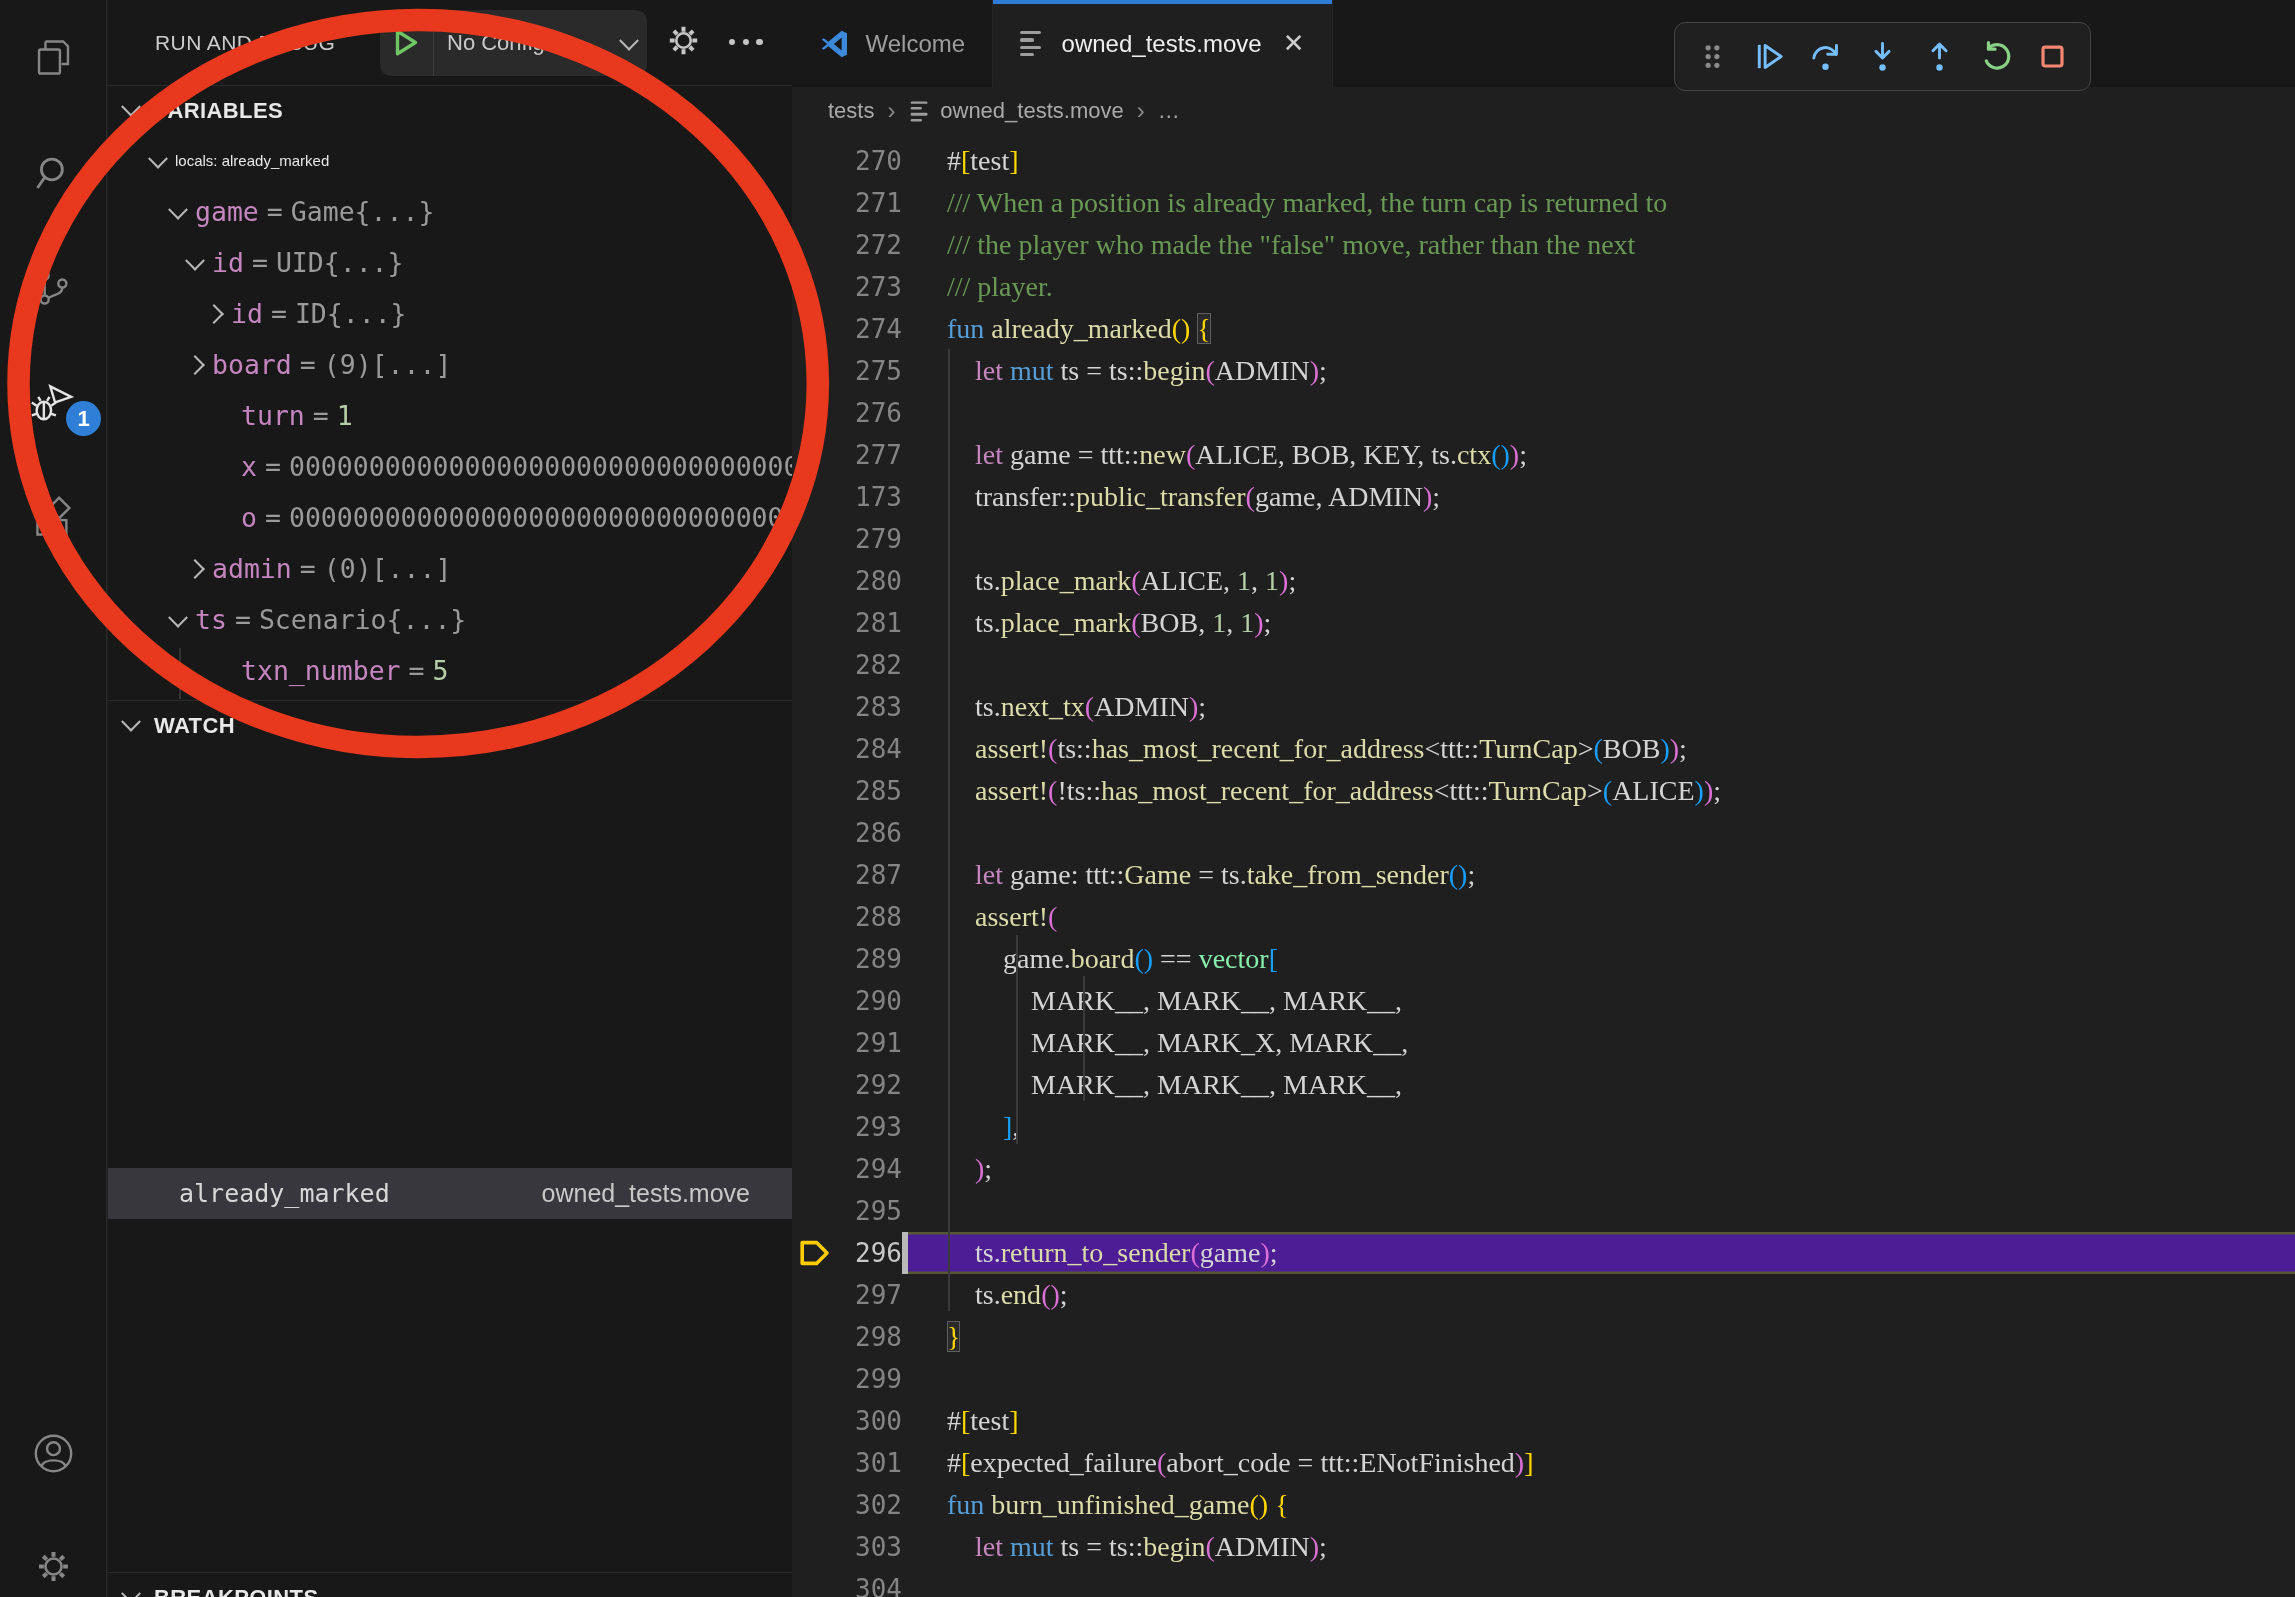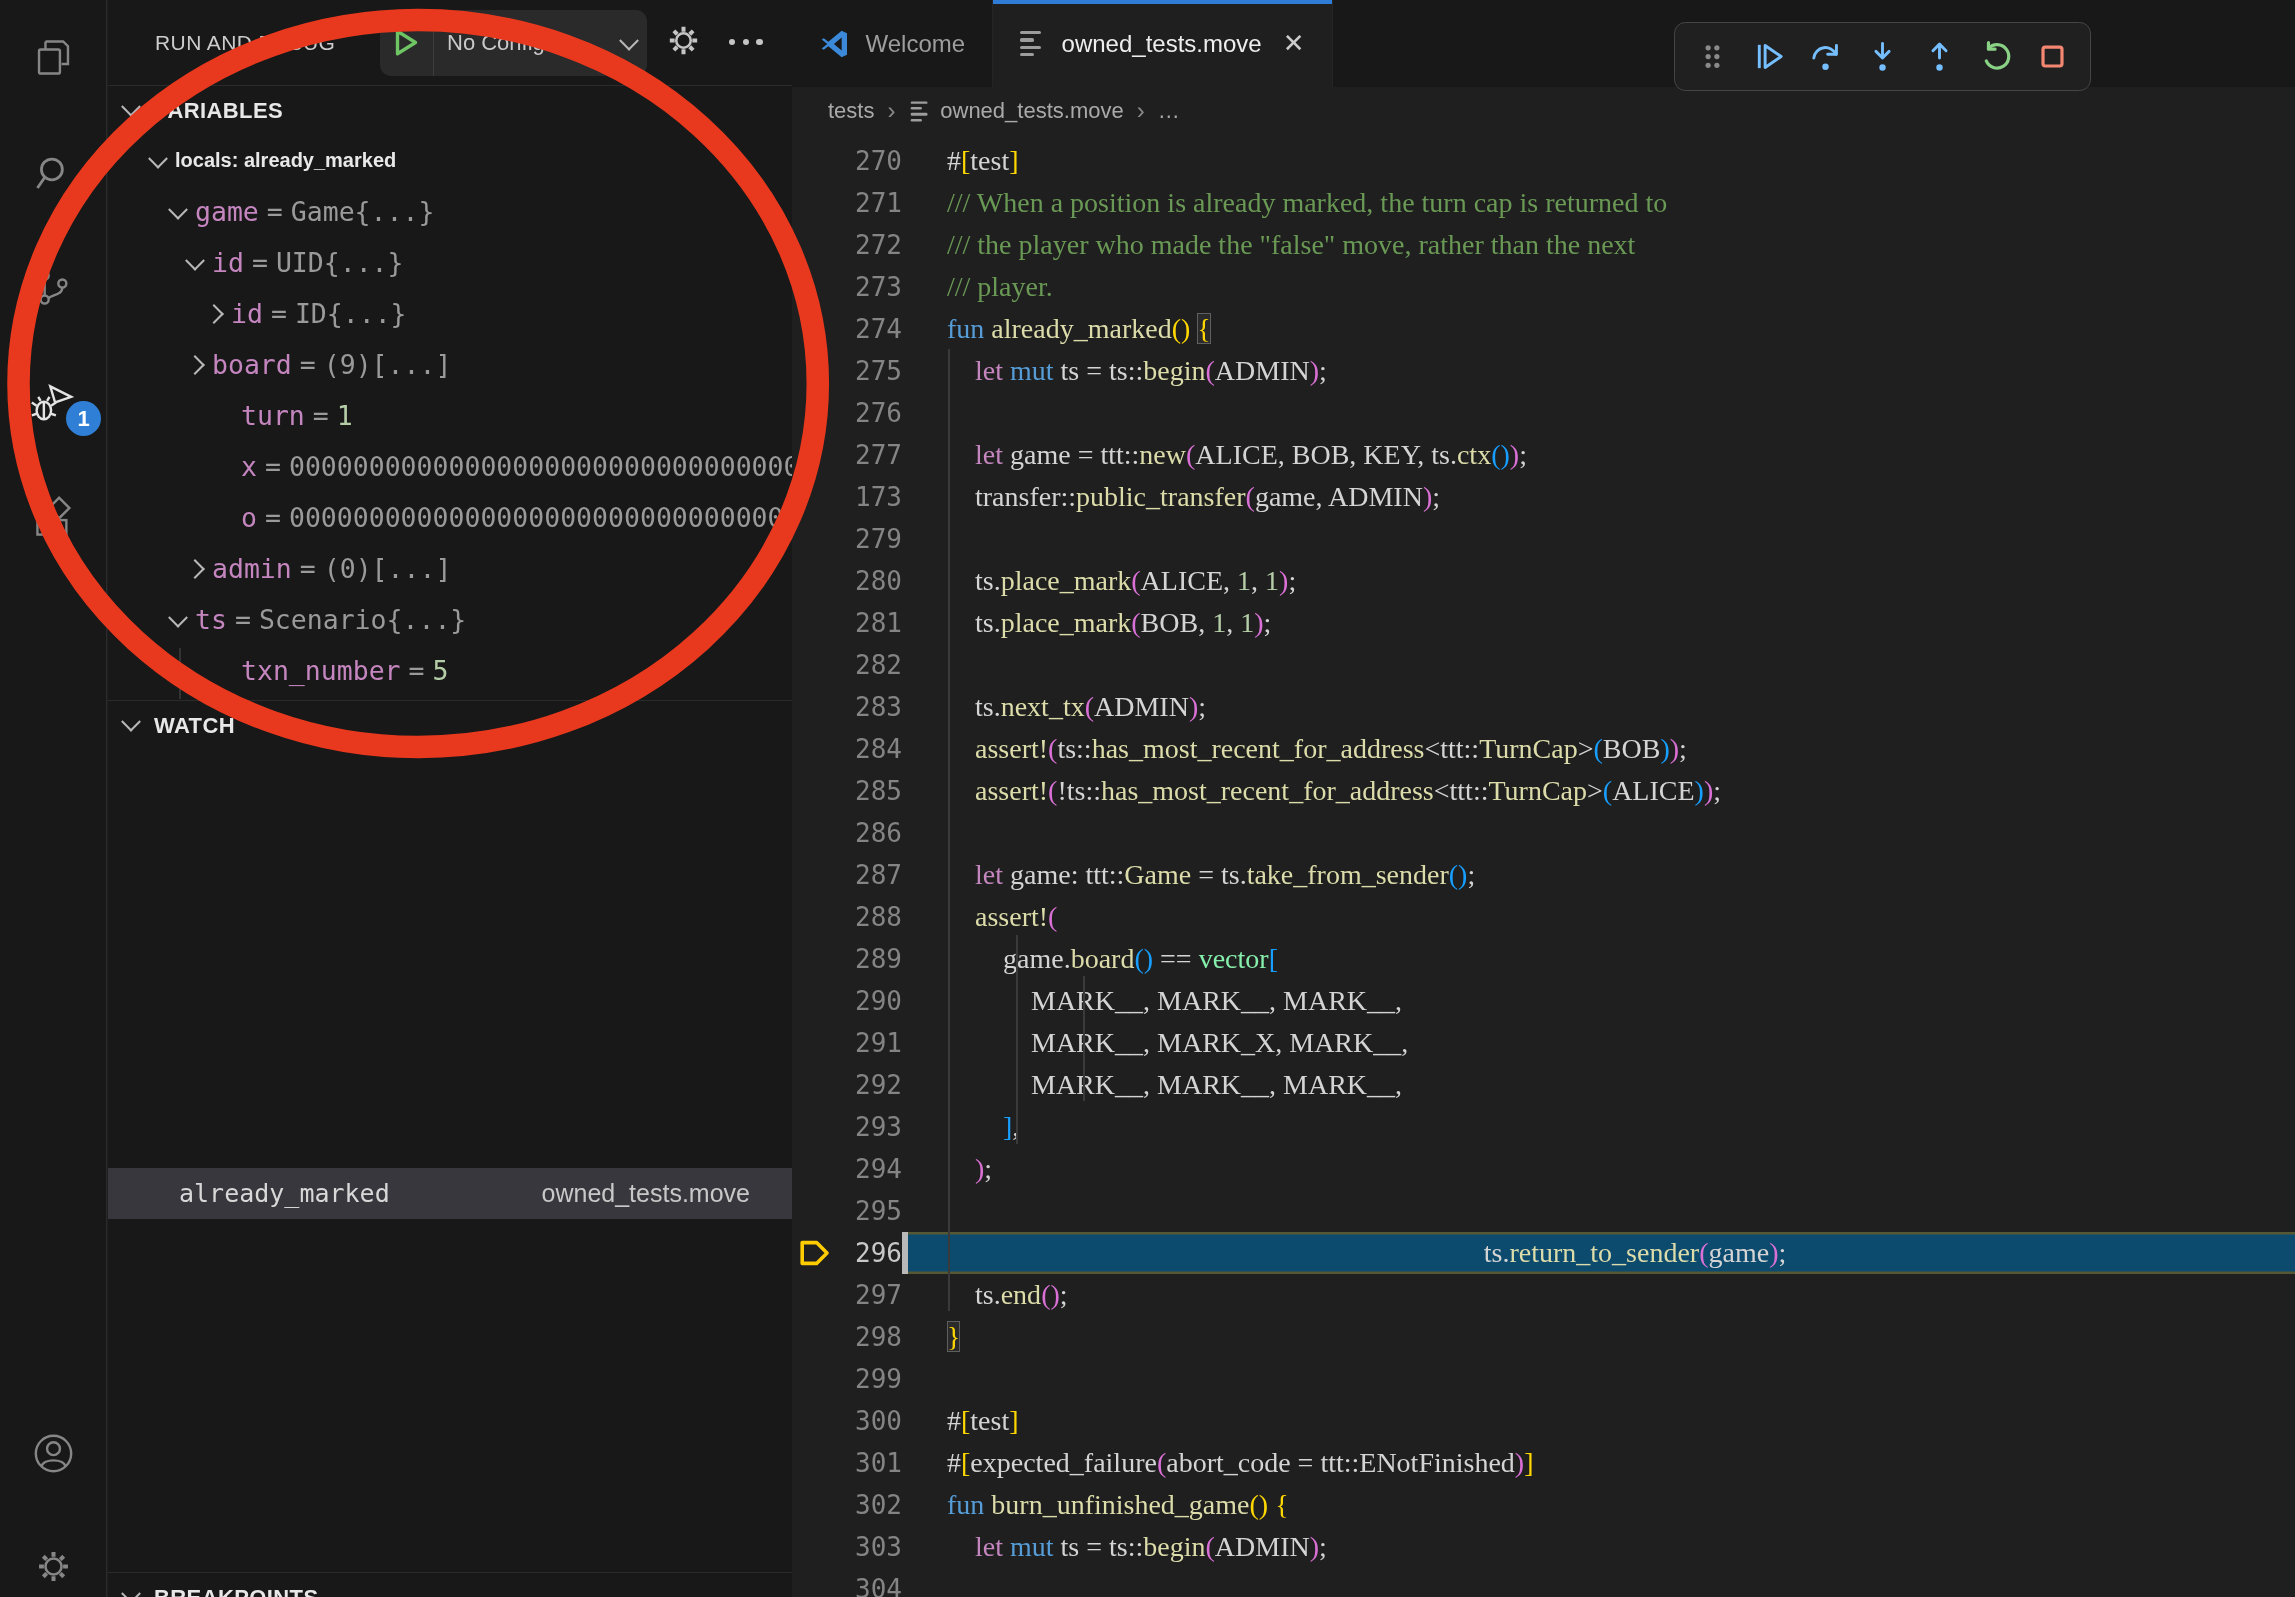--- a/index.html
+++ b/index.html
@@ -33,21 +33,21 @@
   .chev.right{transform:rotate(-45deg);}
   .sec-chev{margin:0 16px 4.8px 16px;}
   #var-rows{position:absolute;left:0;top:135px;width:100%;}
   .var-row{height:51px;display:flex;align-items:center;white-space:nowrap;overflow:hidden;
            font-family:"DejaVu Sans Mono",monospace;font-size:26.5px;}
   .var-row .chevbox{width:24px;display:flex;justify-content:flex-start;flex:none;}
   .var-name{color:#c586c0;}
   .var-eq{color:#9a9a9a;padding:0 8px;}
   .var-val{color:#9a9a9a;}
   .var-val.num{color:#b5cea8;}
-  .var-row.scope{font-family:"Liberation Sans",sans-serif;font-weight:bold;font-size:20px;color:#e8e8e8;}
+  .var-row.scope{font-family:"Liberation Sans",sans-serif;font-weight:normal;font-size:15px;color:#e8e8e8;}
   #tree-guide{position:absolute;left:71px;top:648px;width:1.6px;height:51px;background:#333;}
   #watch-head{top:700px;}
   #callstack-head{top:1180px;}
   #paused-status{position:absolute;right:24px;font-weight:bold;font-size:19.3px;color:#e8e8e8;}
   #stack-frame{position:absolute;left:0;top:1168px;width:100%;height:51px;background:#37373d;
                display:flex;align-items:center;}
   #frame-name{font-family:"DejaVu Sans Mono",monospace;font-size:25px;color:#d8d8d8;margin-left:71px;}
   #frame-file{margin-left:auto;margin-right:42px;font-size:25px;color:#c8c8c8;}
   #breakpoints-head{top:1572px;}
   
@@ -70,21 +70,21 @@
   #breadcrumbs .sep{margin:0 13px;font-size:24px;color:#8a8a8a;}
   #breadcrumbs .bars-icon{transform:scale(.8);margin-right:4.8px;}
   #code{position:absolute;left:0;top:135px;width:100%;}
   .code-line{display:flex;height:42px;position:relative;}
   .glyph{width:44px;flex:none;position:relative;}
   .lnum{width:66px;flex:none;text-align:right;font-family:"DejaVu Sans Mono",monospace;
         font-size:26px;line-height:42px;color:#848484;}
   .code-line.current .lnum{color:#c8c8c8;}
   .ltext{flex:1;white-space:pre;font-family:Liberation Serif, serif;font-size:28px;line-height:42px;
          padding-left:45px;position:relative;}
-  .code-line.current .ltext{background:#0c4a6e;box-shadow:0 -2.4px 0 #565833 inset,0 2.4px 0 #565833 inset;text-align:center;}
+  .code-line.current .ltext{background:#4c1d95;box-shadow:0 -2.4px 0 #565833 inset,0 2.4px 0 #565833 inset;}
   .code-line.current .ltext::before{content:"";position:absolute;left:0;top:0;width:6.4px;height:100%;background:#b9b9b9;}
   .tk-w{color:#d4d4d4}.tk-kw{color:#569cd6}.tk-ctrl{color:#c586c0}.tk-fn{color:#dcdcaa}
   .tk-ty{color:#86efac}.tk-num{color:#b5cea8}.tk-com{color:#6a9955}
   .tk-b1{color:#ffd700}.tk-b2{color:#da70d6}.tk-b3{color:#179fff}
   .tk-mb{color:#ffd700;outline:1.6px solid #5f5f5f;outline-offset:-1.6px;background:rgba(110,110,110,.15);}
   .indent-guide{position:absolute;width:1.6px;background:#3a3a3a;}
   #ig1{left:156px;top:349px;height:962px;}
   #ig2{left:224px;top:935px;height:209px;}
   #ig3{left:291px;top:976px;height:125px;}
   .pentagon{position:absolute;left:6.4px;top:4.8px;}

